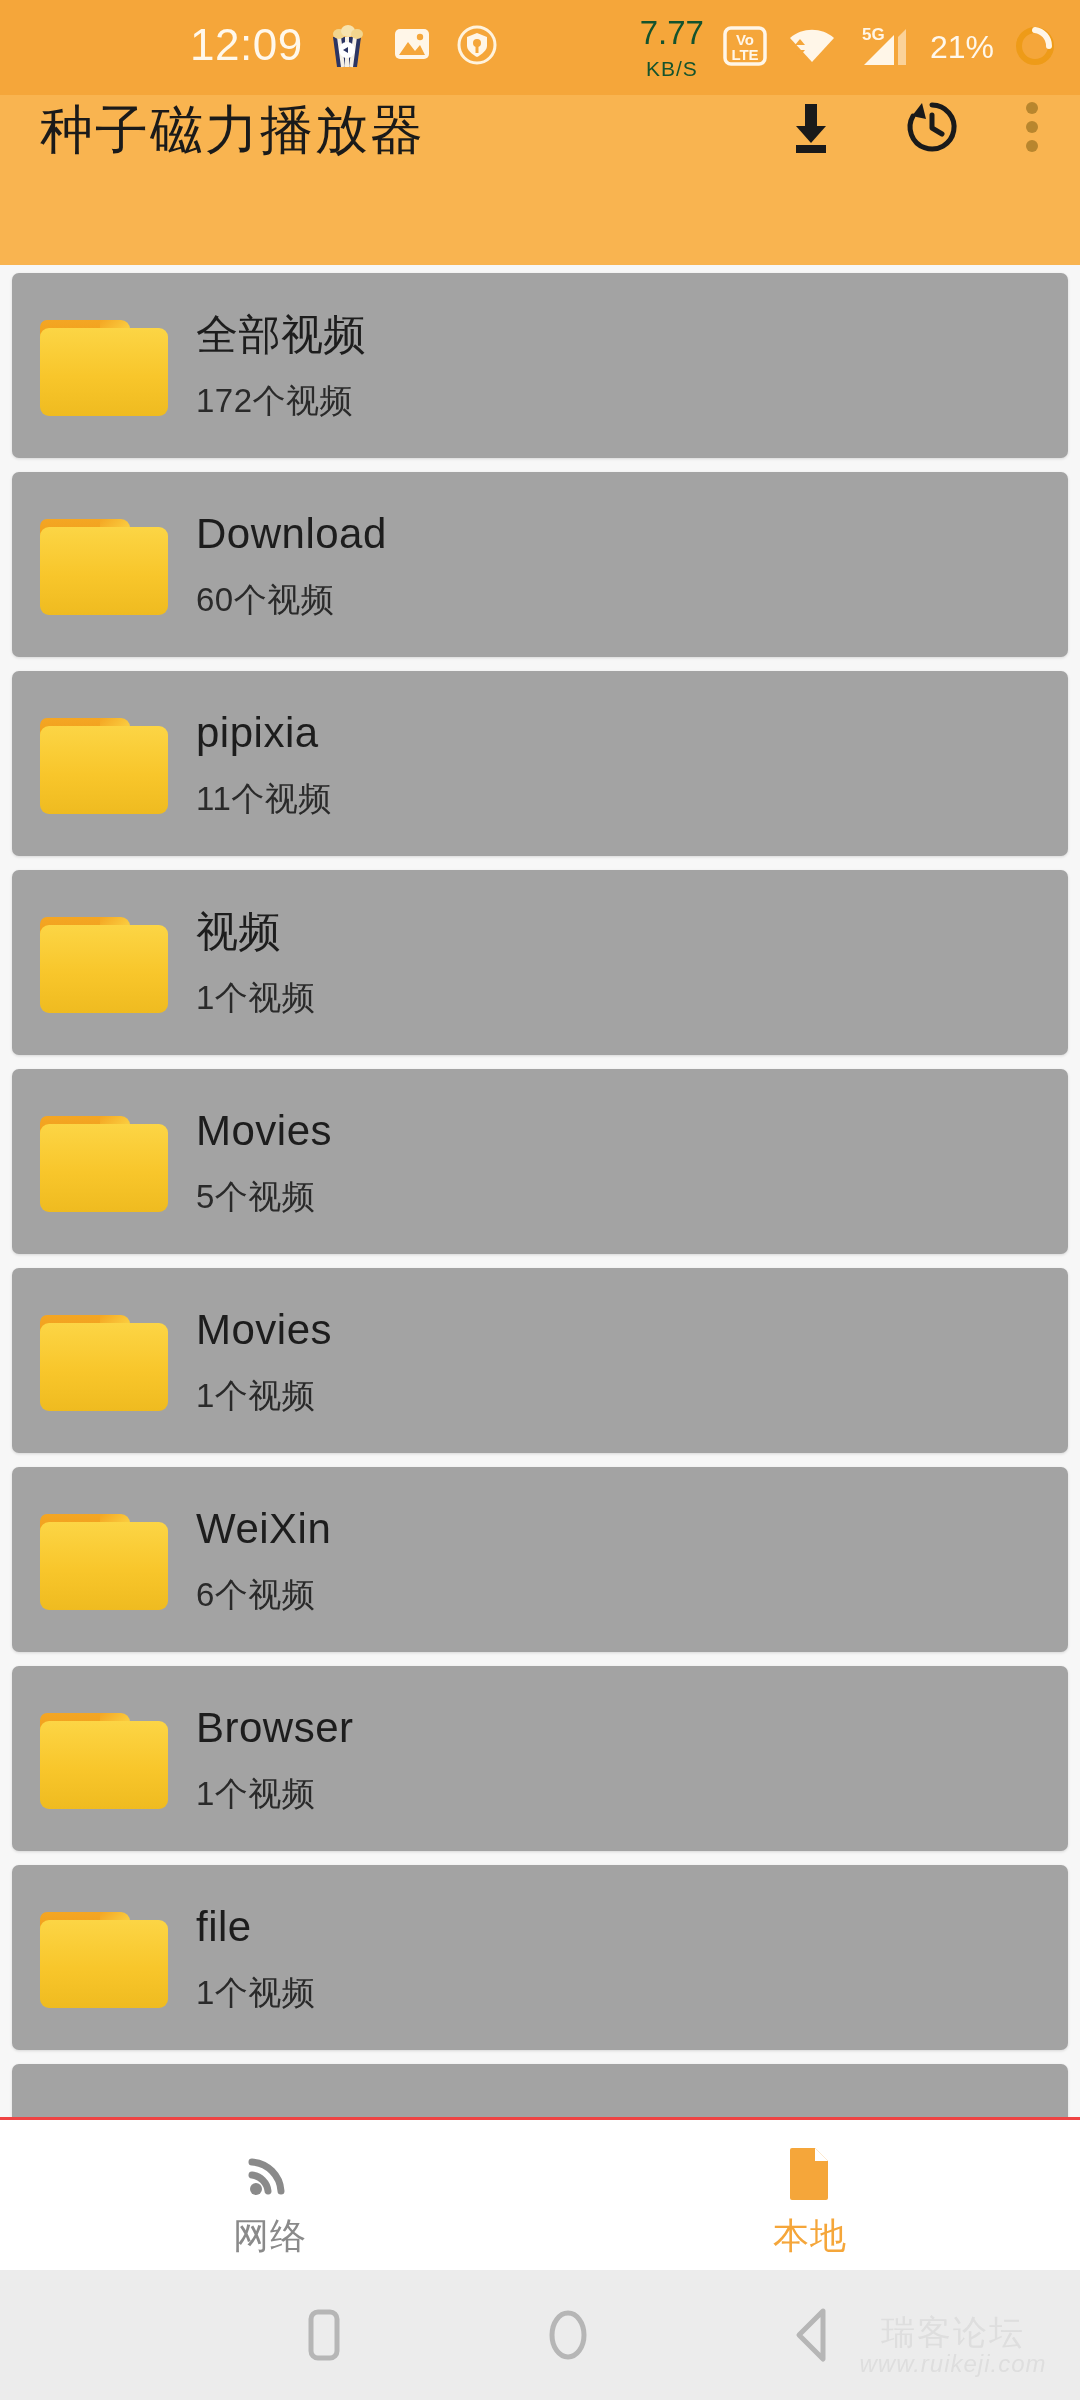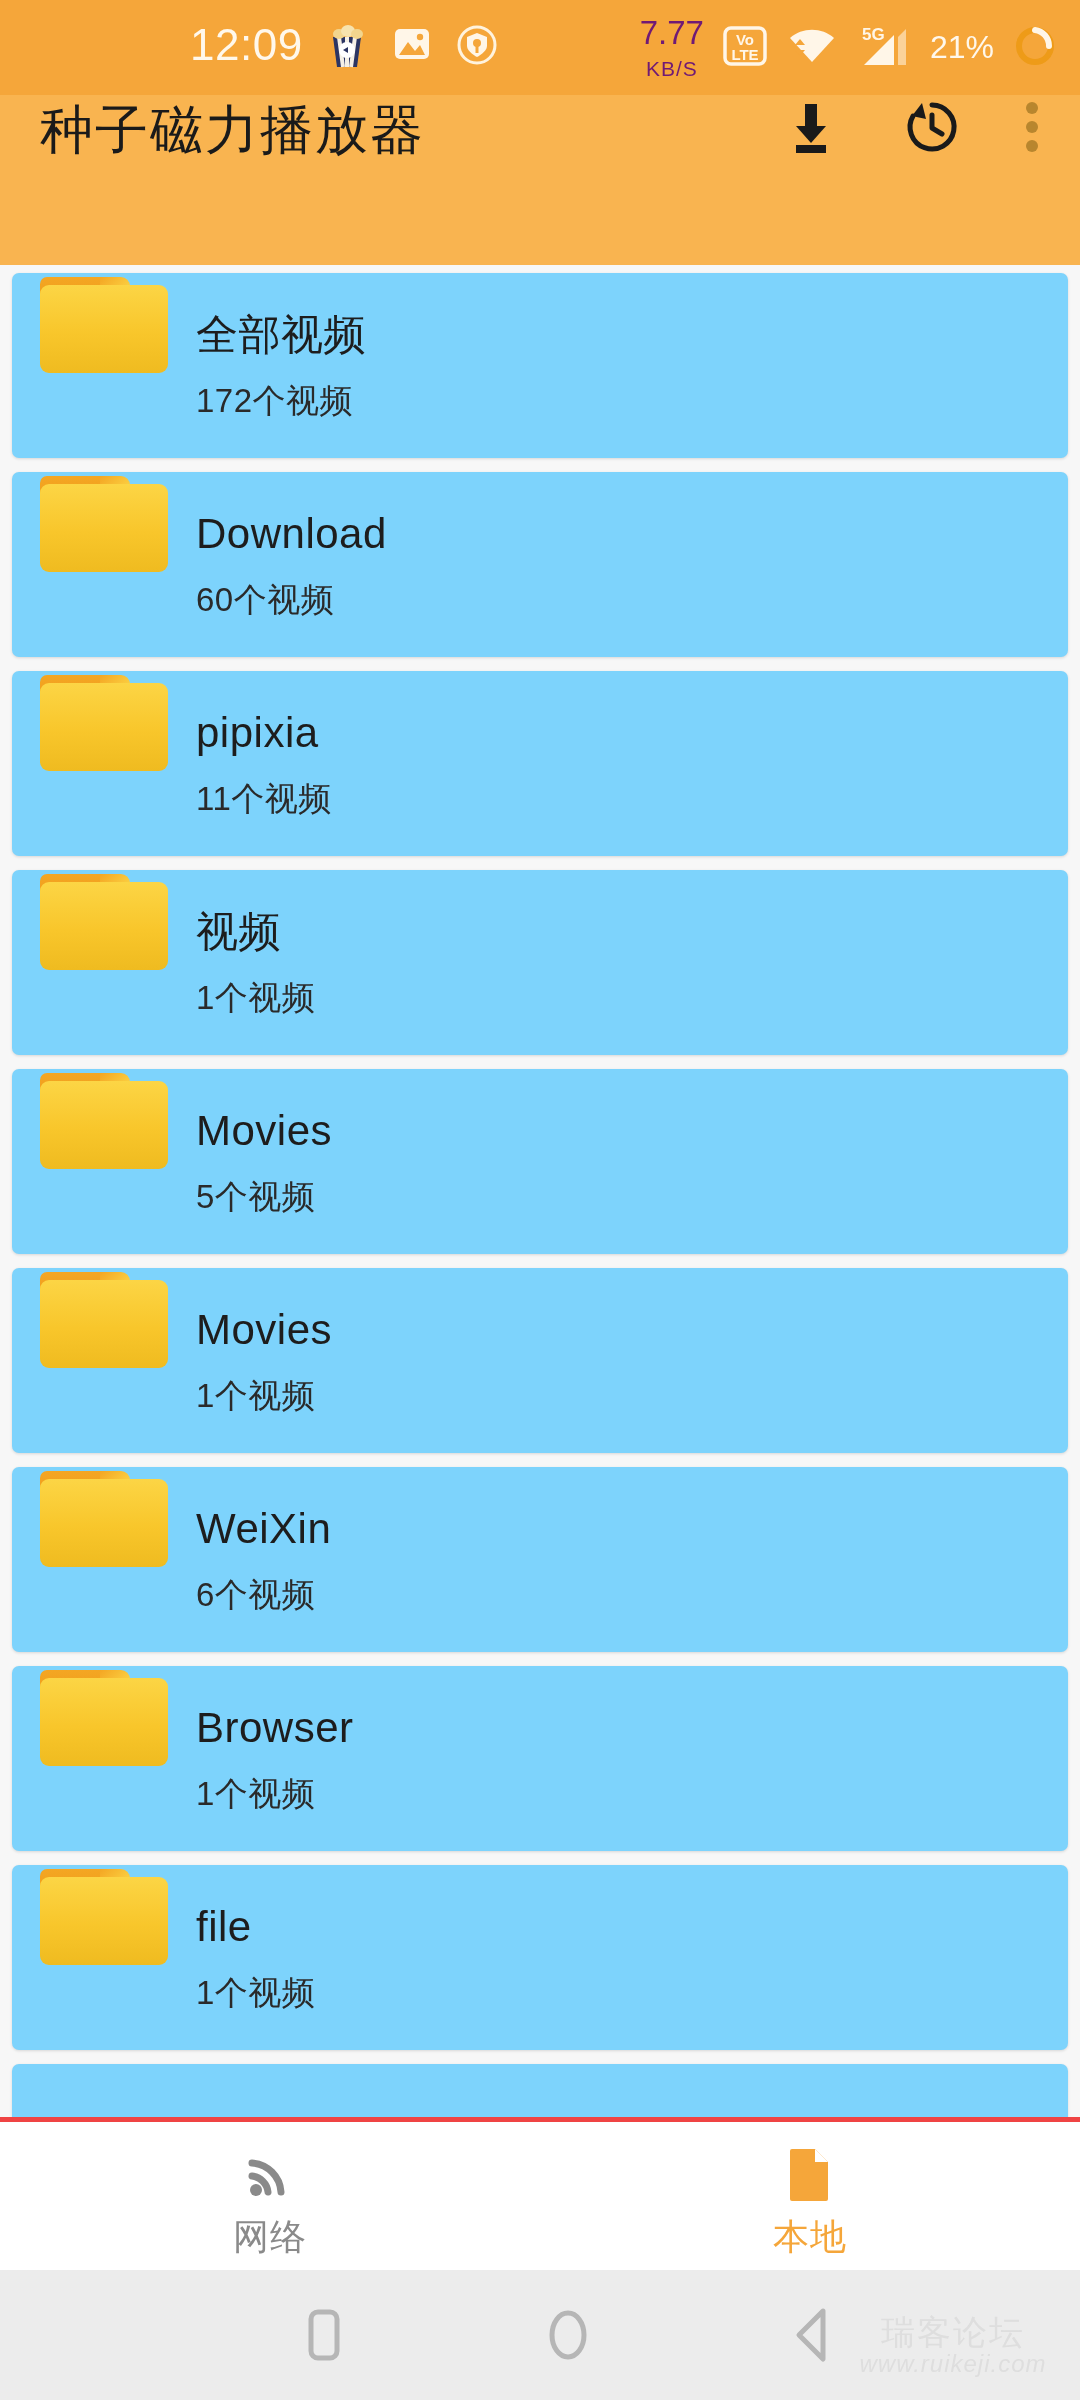--- a/index.html
+++ b/index.html
@@ -25,21 +25,21 @@
   #clock{
     color:#FFF8EC; font-size:44px; font-weight:400;
     letter-spacing:0.5px; line-height:1;
   }
   .sb-icon{ display:block; }
   #status-right{
     margin-left:auto; display:flex; align-items:center; gap:18px;
   }
   #net-speed{
     display:flex; flex-direction:column; align-items:center;
-    line-height:1; color:#701a75;
+    line-height:1; color:#14532d;
   }
   #net-speed .spd{ font-size:33px; letter-spacing:0px; }
   #net-speed .unit{ font-size:21px; margin-top:9px; letter-spacing:1px; }
   #battery-pct{ color:#FFF8EC; font-size:32px; letter-spacing:0px; }
 
   
   #app-bar{
     height:170px; width:1080px;
     background:#F9B košik;
     background:#F9B450;
@@ -58,25 +58,25 @@
 
   
   #folder-list{
     position:absolute; top:265px; left:0;
     width:1080px; height:1852px;
     background:#F7F7F7;
     overflow:hidden;
     padding:8px 0 0 0;
   }
   .folder-card{
-    background:#7dd3fc;
+    background:#a3a3a3;
     margin:0 12px 14px 12px;
     border-radius:7px;
     height:185px;
-    display:flex; 
+    display:flex; align-items:center;
     padding-left:28px;
     box-shadow:0 1px 3px rgba(0,0,0,.13);
   }
   .folder-icon{
     width:128px; height:100px;
     position:relative; flex:0 0 auto;
     margin-right:28px;
   }
   .folder-icon .body{
     position:absolute; left:0; top:12px;
@@ -99,21 +99,21 @@
   .folder-text{ display:flex; flex-direction:column; justify-content:center; gap:28px; }
   .folder-name{ font-size:42px; color:#1d1d1d; line-height:1; letter-spacing:0.5px; }
   .folder-count{ font-size:33px; color:#2a2a2a; line-height:1; letter-spacing:0.5px; }
 
   
   #bottom-tabs{
     position:absolute; left:0; top:2117px;
     width:1080px; height:153px;
     background:#FFFFFF;
     display:flex;
-    border-top:5px solid #ef4444;
+    border-top:3px solid #ef4444;
   }
   .tab-item{
     flex:1; display:flex; flex-direction:column;
     align-items:center; justify-content:center; gap:14px;
     padding-top:6px;
   }
   .tab-label{ font-size:36px; line-height:1; letter-spacing:1px; }
   .tab-item.inactive .tab-label{ color:#8A8A8A; }
   .tab-item.active .tab-label{ color:#F5A63A; }
   .tab-ico{ height:62px; display:flex; align-items:center; justify-content:center;}

